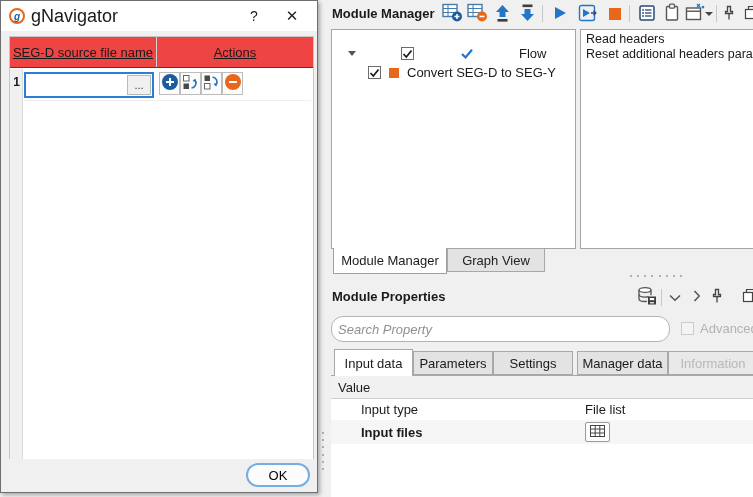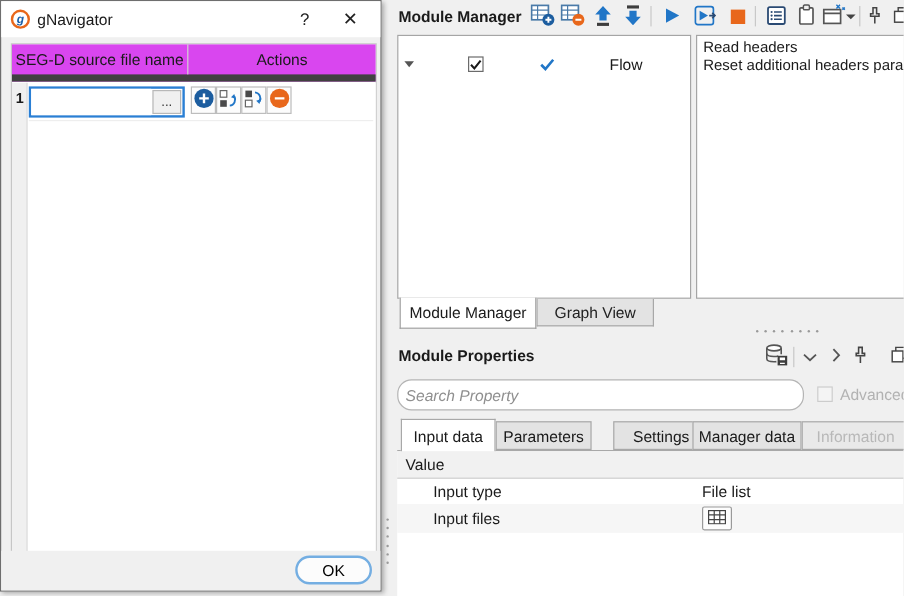--- a/index.html
+++ b/index.html
@@ -9,29 +9,29 @@
   .abs { position:absolute; }
 
   
   .dialog { left:0; top:0; width:318px; height:493px; background:#f0f0f0;
     border:1px solid #6e6e6e; box-shadow:2px 2px 4px rgba(0,0,0,.3); }
   .titlebar { position:absolute; left:0; top:0; right:0; height:30px; background:#fff;
     display:flex; align-items:center; padding-left:8px; }
   .app-logo { width:16px; height:16px; border-radius:50%; border:2px solid #e8671b;
     color:#1b5fa8; font-size:10px; font-weight:bold; font-style:italic;
     display:flex; align-items:center; justify-content:center; margin-right:6px; background:#fff; }
-  .dlg-title { font-size:13px; }
+  .dlg-title { font-size:18px; }
   .title-btn { position:absolute; top:0; width:34px; height:30px; display:flex;
     align-items:center; justify-content:center; font-size:14px; color:#222; cursor:default; }
   .btn-help { left:236px; }
   .btn-close { right:8px; font-size:15px; }
 
   .dgrid { position:absolute; left:8px; top:35px; width:305px; height:425px;
     background:#fff; border:1px solid #c6c6c6; }
-  .dgrid-head { display:flex; height:31px; background:#d946ef; border-bottom:6px solid #404040; }
+  .dgrid-head { display:flex; height:31px; background:#ef4444; border-bottom:1px solid #404040;text-decoration:underline; }
   .dgrid-head .c1 { width:147px; border-right:1px solid #d2d2d2; display:flex;
     align-items:center; justify-content:center; }
   .dgrid-head .c2 { flex:1; display:flex; align-items:center; justify-content:center; }
   .dgrid-body { position:absolute; left:0; top:32px; right:0; bottom:0; background:#fff; }
   .gutter { position:absolute; left:0; top:0; bottom:0; width:13px; background:#f0f0f0;
     border-right:1px solid #dcdcdc; }
   .row-num { position:absolute; left:0; top:6px; width:13px; text-align:center;
     font-size:12px; font-weight:bold; }
   .file-input-wrap { position:absolute; left:14px; top:3px; width:130px; height:26px;
     border:2px solid #2a7fd4; background:#fff; display:flex; align-items:stretch; }
@@ -61,21 +61,21 @@
   .tool-ic { position:absolute; top:3px; width:24px; height:22px; display:flex;
     align-items:center; justify-content:center; }
   .tool-sep { position:absolute; top:5px; width:1px; height:17px; background:#c8c8c8; }
   .stop-sq { width:12px; height:12px; background:#e8671b; }
   .caret { width:0; height:0; border-left:4px solid transparent;
     border-right:4px solid transparent; border-top:4px solid #444; }
 
   .tree-pane { left:331px; top:29px; width:245px; height:220px; background:#fff;
     border:1px solid #a5a5a5; }
   .tree-row { display:flex; align-items:center; height:19px; }
-  .tree-row.r1 { margin-top:14px; padding-left:5px;gap:38px; }
+  .tree-row.r1 { margin-top:14px; padding-left:16px;gap:38px; }
   .tree-row.r2 { padding-left:36px; }
   .expander { width:0; height:0; border-left:4px solid transparent;
     border-right:4px solid transparent; border-top:5px solid #555; margin-right:7px; }
   .cbx { width:13px; height:13px; border:1px solid #6b6b6b; background:#fff;
     display:flex; align-items:center; justify-content:center; margin-right:8px; }
   .orange-sq { width:10px; height:10px; background:#e8671b; margin-right:8px; }
   .blue-check { margin-right:7px; display:flex; }
 
   .steps-pane { left:580px; top:29px; width:180px; height:220px; background:#fff;
     border:1px solid #a5a5a5; padding:2px 0 0 5px; overflow:hidden; }
@@ -110,21 +110,21 @@
   .mp-grid { left:331px; top:375px; width:422px; height:122px; background:#fff;
     border-top:1px solid #a8a8a8; }
   .mp-head { display:flex; height:23px; background:#f1f1f1; border-bottom:1px solid #d0d0d0; }
   .mp-head .nc { width:247px; border-right:1px solid #d0d0d0; display:flex;
     align-items:center; padding-left:9px; }
   .mp-head .vc { flex:1; display:flex; align-items:center; padding-left:7px; }
   .mp-row { display:flex; align-items:center; }
   .mp-row .nc { width:247px; padding-left:30px; }
   .mp-row .vc { flex:1; padding-left:7px; display:flex; align-items:center; }
   .mp-row.r0 { height:21px; }
-  .mp-row.r1 { height:24px; background:#f6f6f6; }
+  .mp-row.r1 { height:24px; background:#f6f6f6;font-weight:bold; }
   .grid-btn { width:25px; height:20px; border:1px solid #9a9a9a; border-radius:2px;
     background:#fdfdfd; display:flex; align-items:center; justify-content:center; padding:0; }
 </style>
 </head>
 <body>
 
 <div class="abs dialog">
   <div class="titlebar">
     <span class="app-logo">g</span>
     <span class="dlg-title">gNavigator</span>
@@ -318,20 +318,29 @@
         <path d="M1.5 5 L4.3 8 L9.5 1.5" fill="none" stroke="#1a1a1a" stroke-width="1.7"></path>
       </svg>
       </span>
     <span class="blue-check">
       <svg width="14" height="12" viewBox="0 0 14 12">
         <path d="M2 6 L5.5 9.5 L12 1.8" fill="none" stroke="#2176c7" stroke-width="2.2"></path>
       </svg>
       </span>
     <span>Flow</span>
   </div>
+  <div class="tree-row r2">
+    <span class="cbx">
+      <svg width="11" height="10" viewBox="0 0 11 10">
+        <path d="M1.5 5 L4.3 8 L9.5 1.5" fill="none" stroke="#1a1a1a" stroke-width="1.7"></path>
+      </svg>
+      </span>
+    <span class="orange-sq"></span>
+    <span>Convert SEG-D to SEG-Y</span>
+  </div>
 </div>
 
 <div class="abs steps-pane">
   <div class="step-item">Read headers</div>
   <div class="step-item">Reset additional headers params</div>
 </div>
 
 <div class="abs mm-tab-active">Module Manager</div>
 <div class="abs mm-tab">Graph View</div>
 
@@ -377,21 +386,21 @@
 </div>
 
 <div class="abs search-box">
   <input type="text" placeholder="Search Property" style="">
 </div>
 <div class="abs adv-cbx"></div>
 <div class="abs adv-label">Advanced</div>
 
 <div class="mp-tab active" style="left:334px;width:79px">Input data</div>
 <div class="mp-tab normal" style="left:413px;width:80px">Parameters</div>
-<div class="mp-tab normal" style="left:511px;width:80px">Settings</div>
+<div class="mp-tab normal" style="left:493px;width:80px">Settings</div>
 <div class="mp-tab normal" style="left:577px;width:91px">Manager data</div>
 <div class="mp-tab disabled" style="left:668px;width:90px">Information</div>
 
 <div class="abs mp-grid">
   <div class="mp-head">
     <div class="vc">Value</div>
   </div>
   <div class="mp-row r0">
     <div class="nc">Input type</div>
     <div class="vc">File list</div>

